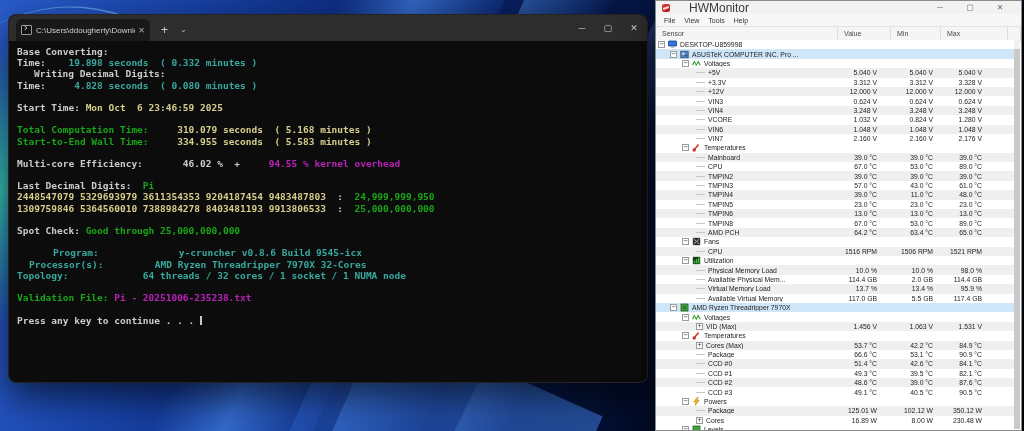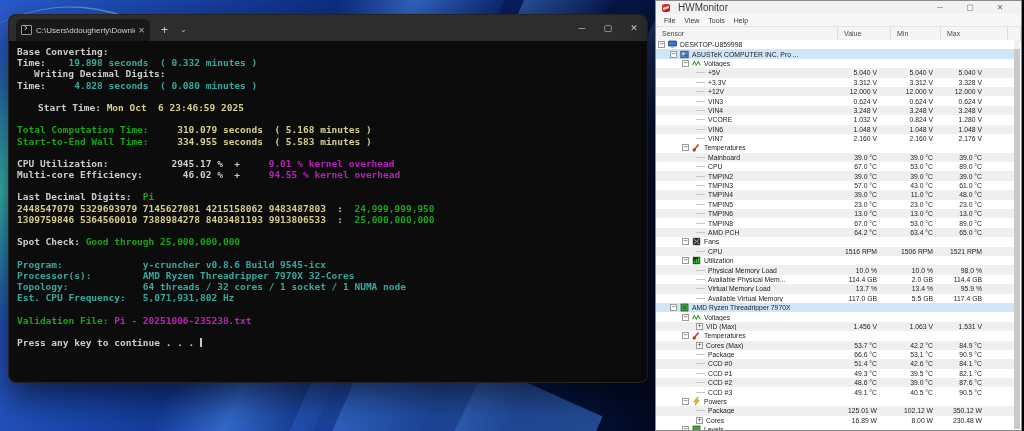--- a/index.html
+++ b/index.html
@@ -52,21 +52,21 @@
 
   
   .hw-window{position:absolute;left:655px;top:0;width:367px;height:431px;background:#ffffff;
     border:1px solid #8a8a8a;box-sizing:border-box;box-shadow:0 10px 28px rgba(0,0,0,.5);
     font-family:"Liberation Sans",sans-serif;overflow:hidden;}
   .hw-titlebar{height:13px;background:#f2f2f2;display:flex;align-items:center;position:relative;}
   .hw-app-icon{width:8px;height:8px;margin-left:6px;border-radius:2px;flex:none;
     background:linear-gradient(135deg,#e8413a 0%,#c01f1f 70%);position:relative;}
   .hw-app-icon::after{content:"";position:absolute;left:1px;top:3px;width:6px;height:2px;
     background:rgba(255,255,255,.85);transform:rotate(-20deg);}
-  .hw-title{font-size:10px;color:#3a3a3a;margin-left:8px;}
+  .hw-title{font-size:12px;color:#3a3a3a;margin-left:19px;}
   .hw-tb-controls{position:absolute;right:6px;top:0;height:13px;display:flex;align-items:center;}
   .hw-ctl{width:30px;text-align:center;color:#6f6f6f;font-size:8px;line-height:13px;}
   .hw-menubar{height:12px;background:#f7f7f7;border-bottom:1px solid #e4e4e4;
     display:flex;align-items:center;padding-left:8px;}
   .hw-menu-item{font-size:7px;color:#333;margin-right:9px;}
   .hw-header{height:13px;background:#f5f5f5;border-bottom:1px solid #d8d8d8;
     display:grid;grid-template-columns:182px 53px 50px 67px 1fr;align-items:center;}
   .hw-hcell{font-size:7px;color:#4a4a4a;border-right:1px solid #dcdcdc;height:13px;
     line-height:13px;box-sizing:border-box;padding-left:6px;overflow:hidden;}
   .hw-list{position:absolute;left:0;right:7px;top:39px;bottom:0;overflow:hidden;background:#fff;}
@@ -117,38 +117,36 @@
       <span class="term-ctl">▢</span>
       <span class="term-ctl">✕</span>
     </div>
   </div>
   <div class="term-body">
       <div class="t-line"><span style="color: rgb(204, 204, 204);">Base Converting:</span></div>
       <div class="t-line"><span style="color: rgb(204, 204, 204);">Time:    </span><span style="color: rgb(56, 168, 158);">19.898 seconds  ( 0.332 minutes )</span></div>
       <div class="t-line"><span style="color: rgb(204, 204, 204); padding-left: 17px;">Writing Decimal Digits:</span></div>
       <div class="t-line"><span style="color: rgb(204, 204, 204);">Time:     </span><span style="color: rgb(56, 168, 158);">4.828 seconds  ( 0.080 minutes )</span></div>
       <div class="t-line">&nbsp;</div>
-      <div class="t-line"><span style="color: rgb(204, 204, 204); margin-left: 21px;">Start Time: </span><span style="color: rgb(213, 205, 140);">Mon Oct  6 23:46:59 2025</span></div>
+      <div class="t-line"><span style="color: rgb(204, 204, 204);">Start Time: </span><span style="color: rgb(213, 205, 140);">Mon Oct  6 23:46:59 2025</span></div>
       <div class="t-line">&nbsp;</div>
       <div class="t-line"><span style="color: rgb(26, 164, 23);">Total Computation Time:</span><span style="color: rgb(204, 204, 204);">     </span><span style="color: rgb(213, 205, 140);">310.079 seconds  ( 5.168 minutes )</span></div>
       <div class="t-line"><span style="color: rgb(26, 164, 23);">Start-to-End Wall Time:</span><span style="color: rgb(204, 204, 204);">     </span><span style="color: rgb(213, 205, 140);">334.955 seconds  ( 5.583 minutes )</span></div>
       <div class="t-line">&nbsp;</div>
-      <div class="t-line"><span style="color: rgb(204, 204, 204);">CPU Utilization:           2945.17 %  +  </span><span style="color: rgb(184, 34, 184);">   9.01 % kernel overhead</span></div>
       <div class="t-line"><span style="color: rgb(204, 204, 204);">Multi-core Efficiency:       46.02 %  +  </span><span style="color: rgb(184, 34, 184);">   94.55 % kernel overhead</span></div>
       <div class="t-line">&nbsp;</div>
       <div class="t-line"><span style="color: rgb(204, 204, 204);">Last Decimal Digits:  </span><span style="color: rgb(26, 164, 23);">Pi</span></div>
-      <div class="t-line"><span style="color: rgb(213, 205, 140);">2448547079 5329693979 7145627081 4215158062 9483487803</span><span style="color: rgb(204, 204, 204);">  :  </span><span style="color: rgb(26, 164, 23);">24,999,999,950</span></div>
+      <div class="t-line"><span style="color: rgb(213, 205, 140);">2448547079 5329693979 3611354353 9204187454 9483487803</span><span style="color: rgb(204, 204, 204);">  :  </span><span style="color: rgb(26, 164, 23);">24,999,999,950</span></div>
       <div class="t-line"><span style="color: rgb(213, 205, 140);">1309759846 5364560010 7388984278 8403481193 9913806533</span><span style="color: rgb(204, 204, 204);">  :  </span><span style="color: rgb(26, 164, 23);">25,000,000,000</span></div>
       <div class="t-line">&nbsp;</div>
       <div class="t-line"><span style="color: rgb(204, 204, 204);">Spot Check: </span><span style="color: rgb(26, 164, 23);">Good through 25,000,000,000</span></div>
       <div class="t-line">&nbsp;</div>
-      <div class="t-line"><span style="color: rgb(56, 168, 158);">Program:              y-cruncher v0.8.6 Build 9545-icx</span></div>
-      <div class="t-line"><span style="color: rgb(56, 168, 158);">Processor(s):         AMD Ryzen Threadripper 7970X 32-Cores</span></div>
+      <div class="t-line"><span style="color: rgb(56, 168, 158); margin-left: 36px;">Program:              y-cruncher v0.8.6 Build 9545-icx</span></div>
+      <div class="t-line"><span style="color: rgb(56, 168, 158); margin-left: 12px;">Processor(s):         AMD Ryzen Threadripper 7970X 32-Cores</span></div>
       <div class="t-line"><span style="color: rgb(56, 168, 158); margin-top: 12px;">Topology:             64 threads / 32 cores / 1 socket / 1 NUMA node</span></div>
-      <div class="t-line"><span style="color: rgb(56, 168, 158);">Est. CPU Frequency:   5,071,931,802 Hz</span></div>
       <div class="t-line">&nbsp;</div>
       <div class="t-line"><span style="color: rgb(26, 164, 23);">Validation File: </span><span style="color: rgb(184, 34, 184);">Pi - 20251006-235238.txt</span></div>
       <div class="t-line">&nbsp;</div>
       <div class="t-line"><span style="color: rgb(204, 204, 204);">Press any key to continue . . . </span><span class="cursor"></span></div>
     </div>
 </div>
 
 <div class="hw-window">
   <div class="hw-titlebar">
     <span class="hw-app-icon"></span>

